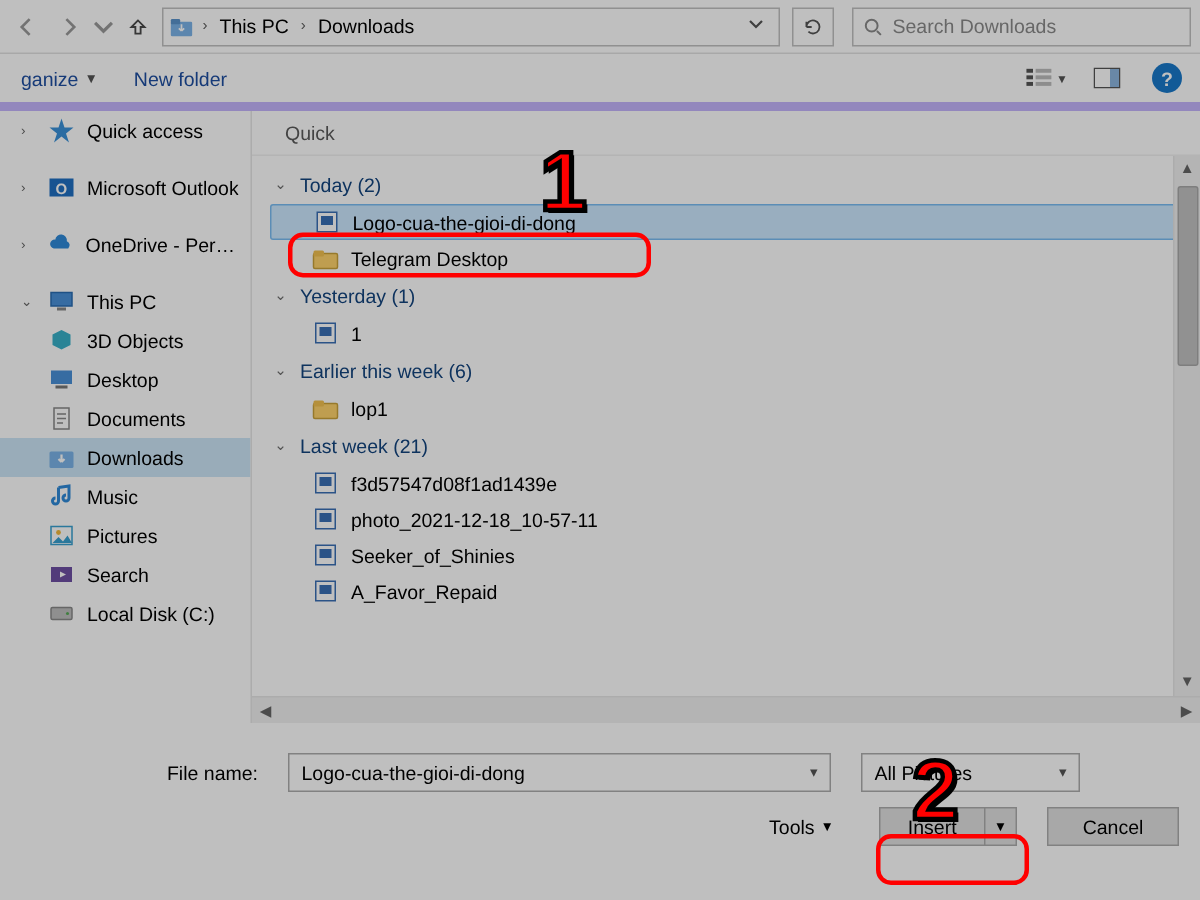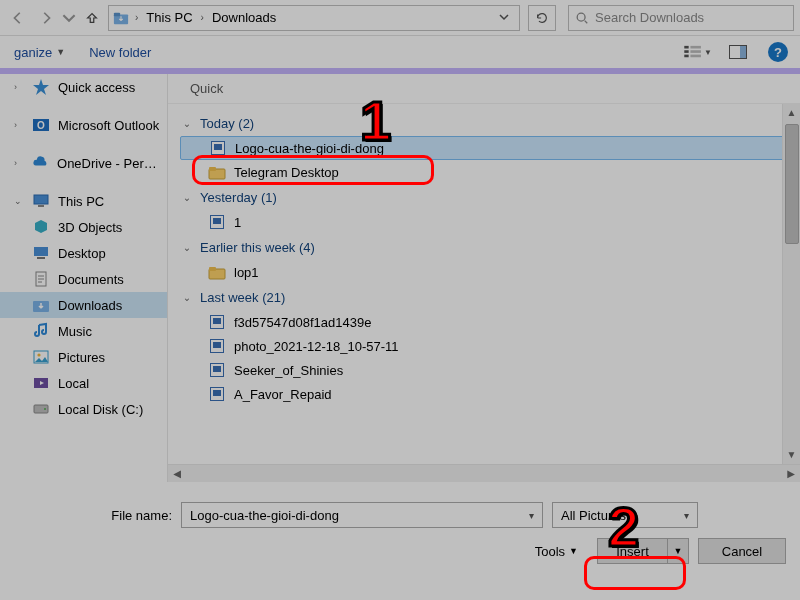--- a/index.html
+++ b/index.html
@@ -49,21 +49,21 @@
   .ficon { width:18px; height:18px; display:inline-flex; align-items:center; justify-content:center; }
   .hscroll { height:18px; border-top:1px solid #e6e6e6; background:#f0f0f0; display:flex; align-items:center; }
   .hscroll .arrow { width:18px; text-align:center; color:#666; font-size:10px; }
   .hscroll .track { flex:1; background:#f0f0f0; position:relative; height:100%; }
   .vscroll { position:absolute; right:0; top:30px; bottom:18px; width:18px; border-left:1px solid #e6e6e6; background:#f0f0f0; display:flex; flex-direction:column; align-items:center; }
   .vscroll .arrow { height:18px; width:100%; text-align:center; color:#666; font-size:10px; line-height:18px; }
   .vscroll .thumb { width:14px; background:#c2c2c2; border:1px solid #a8a8a8; flex:0 0 120px; margin-top:2px; border-radius:2px; }
 
   
   .footer { padding:10px 14px 12px 14px; }
-  .frow { display:flex; align-items:center; gap:9px; margin-top:10px; }
+  .frow { display:flex; align-items:center; gap:20px; margin-top:10px; }
   .frow .lbl { width:158px; text-align:right; }
   .combo { height:26px; border:1px solid #adadad; background:#fff; display:flex; align-items:center; padding:0 8px; position:relative; }
   .combo .val { flex:1; white-space:nowrap; overflow:hidden; text-overflow:ellipsis; }
   .combo .dd { font-size:10px; color:#555; padding-left:6px; }
   .fn-combo { flex:1; max-width:362px; }
   .filter-combo { width:146px; }
   .btn { height:26px; min-width:88px; border:1px solid #adadad; background:#e1e1e1; display:flex; align-items:center; justify-content:center; }
   .splitbtn { display:flex;border-radius:11px; }
   .splitbtn .main-b { border-right:none; min-width:70px; }
   .splitbtn .drop-b { min-width:22px; border-left:1px solid #adadad; }
@@ -267,21 +267,21 @@
         <span class="nav-label">Pictures</span>
       </div>
       <div class="navitem">
         <span class="nav-glyph"></span>
         <span class="nav-icon">
           <svg viewBox="0 0 18 18">
             <rect x="2" y="4" width="14" height="10" fill="#6e4fa3"></rect>
             <path d="M8 7l4 2-4 2z" fill="#fff"></path>
           </svg>
         </span>
-        <span class="nav-label">Local</span>
+        <span class="nav-label">Search</span>
       </div>
       <div class="navitem">
         <span class="nav-glyph"></span>
         <span class="nav-icon">
           <svg viewBox="0 0 18 18">
             <rect x="2" y="5" width="14" height="8" rx="1" fill="#bfbfbf" stroke="#888"></rect>
             <circle cx="13" cy="9" r="1" fill="#5a5"></circle>
           </svg>
         </span>
         <span class="nav-label">Local Disk (C:)</span>
@@ -323,21 +323,21 @@
           <span class="ficon">
             <svg viewBox="0 0 18 18">
               <rect x="2.5" y="2.5" width="13" height="13" fill="#fff" stroke="#3a6fb5"></rect>
               <rect x="5" y="5" width="8" height="6" fill="#3a6fb5"></rect>
             </svg>
           </span>
           <span class="fname">1</span>
         </div>
         <div class="group">
           <span class="chev">⌄</span>
-          <span>Earlier this week (4)</span>
+          <span>Earlier this week (6)</span>
         </div>
         <div class="fitem">
           <span class="ficon">
             <svg viewBox="0 0 18 18">
               <rect x="1" y="6" width="16" height="10" rx="1" fill="#ffd36b" stroke="#caa23a"></rect>
               <rect x="1" y="4" width="7" height="4" rx="1" fill="#f2c14f"></rect>
             </svg>
           </span>
           <span class="fname">lop1</span>
         </div>

